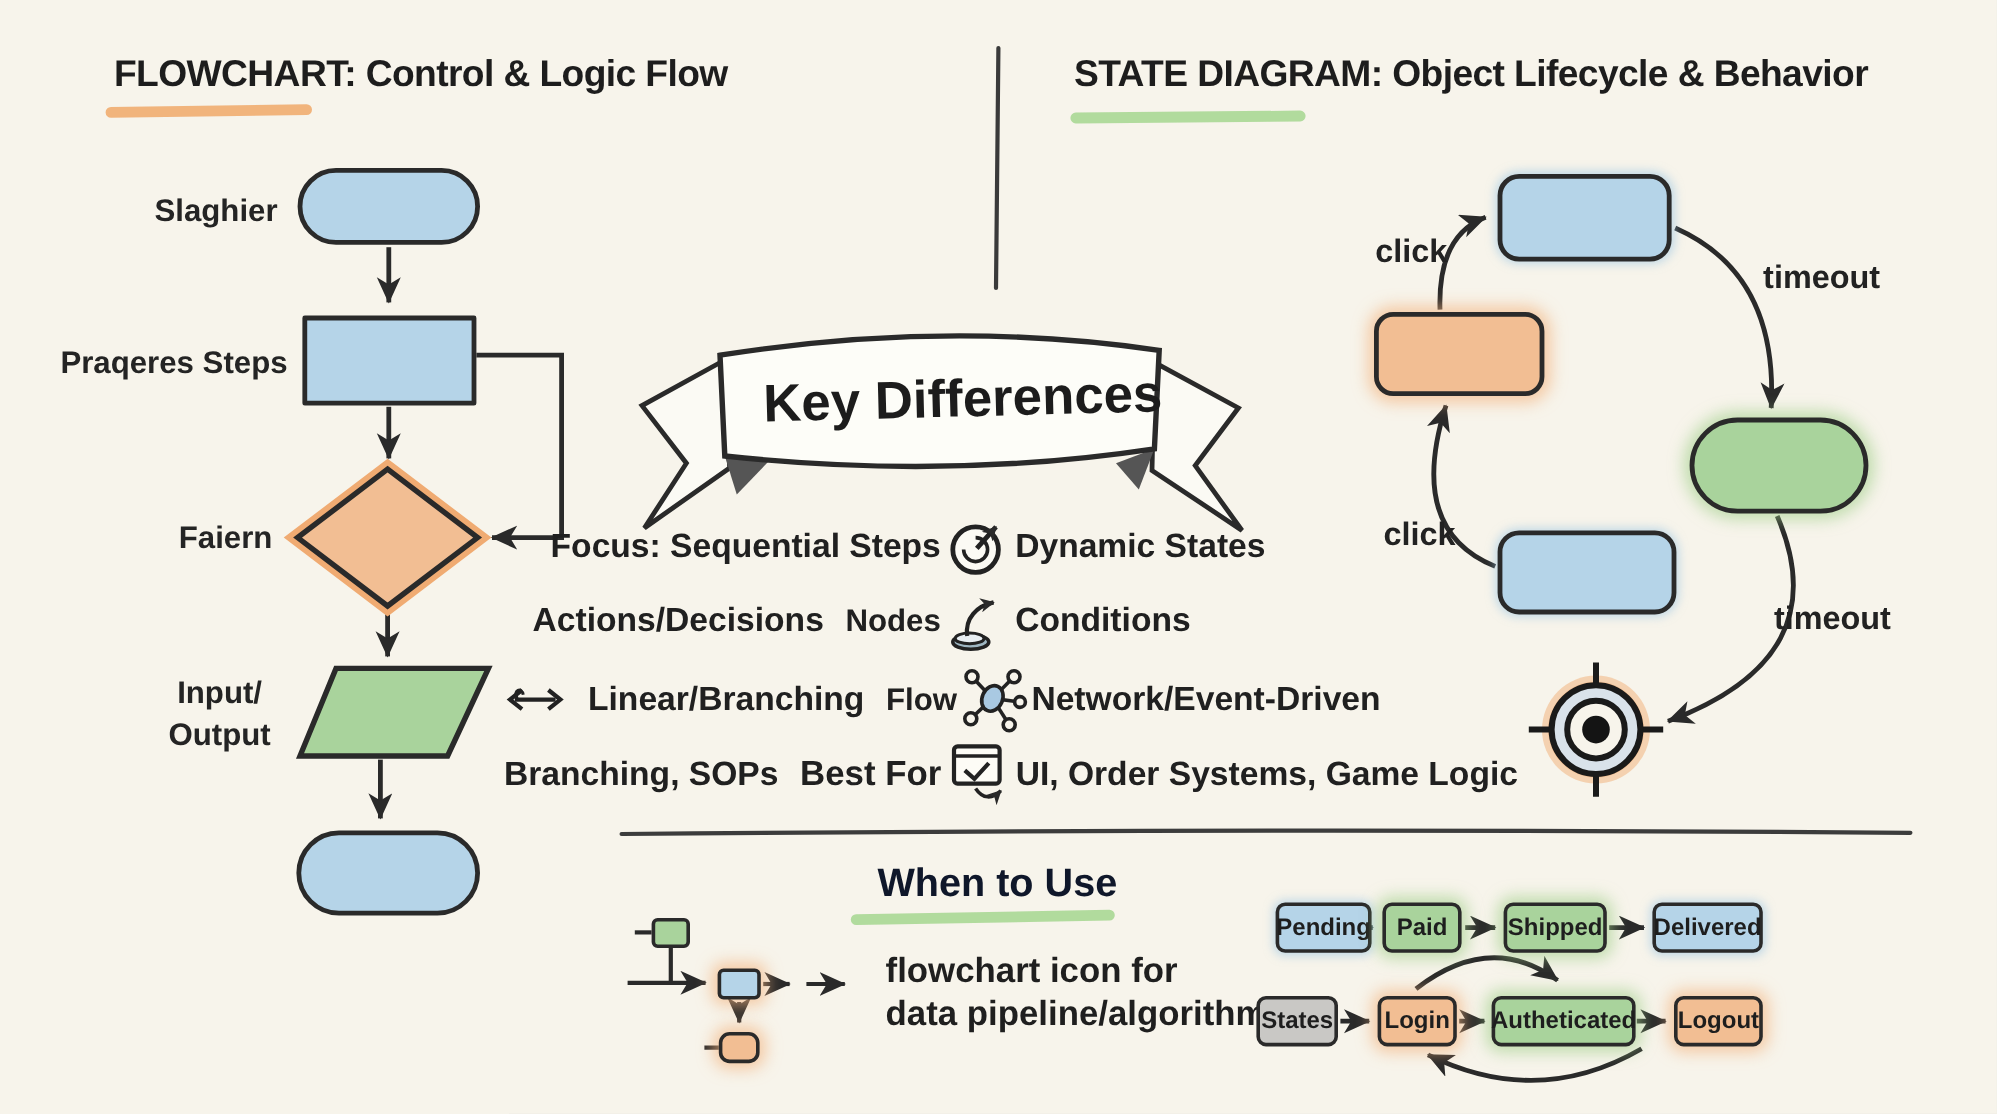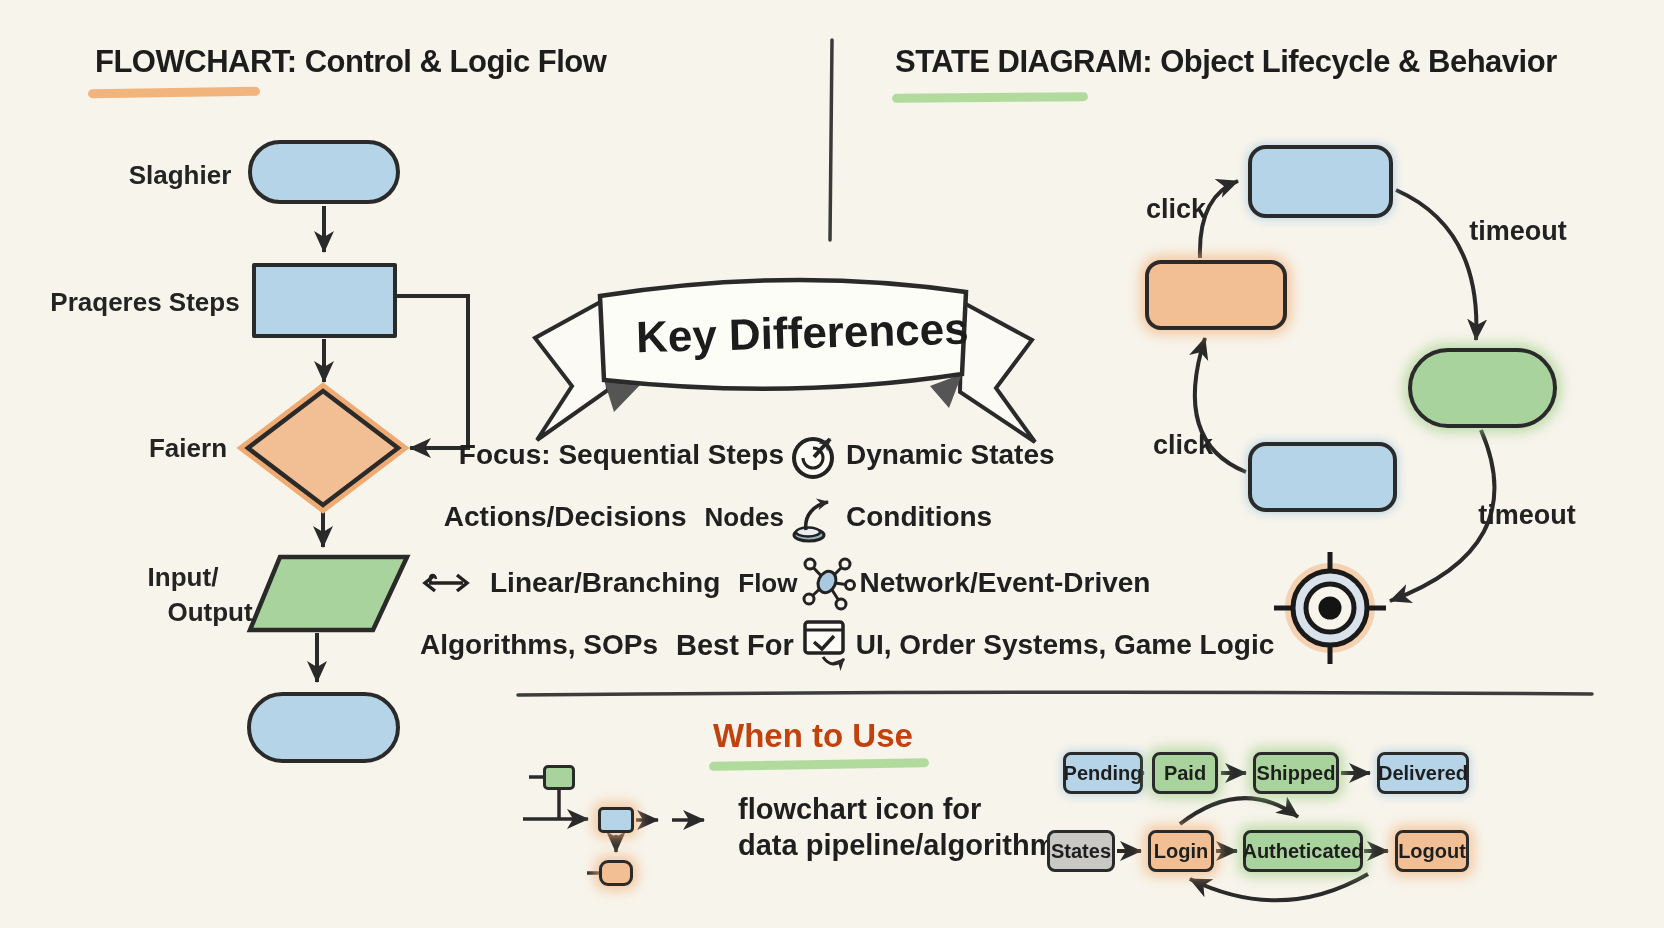--- a/index.html
+++ b/index.html
@@ -115,21 +115,21 @@
   <div class="hl ztext" style="left:892px;top:93px;width:196px;background:#a5d68f;transform:rotate(-0.5deg);"></div>
 
   <div class="shape blue-f ztext" style="left:248px;top:140px;width:152px;height:64px;border-radius:34px;"></div>
   <div class="shape blue-f ztext" style="left:252px;top:263px;width:145px;height:75px;border-radius:2px;"></div>
   <div class="shape blue-f ztext" style="left:247px;top:692px;width:153px;height:71px;border-radius:36px;"></div>
 
   <div class="abs lbl ztext" style="left:124px;top:160px;width:112px;">Slaghier</div>
   <div class="abs lbl ztext" style="left:50px;top:287px;width:190px;">Praqeres Steps</div>
   <div class="abs lbl ztext" style="left:130px;top:433px;width:116px;">Faiern</div>
   <div class="abs lbl ztext" style="left:133px;top:562px;width:100px;">Input/</div>
-  <div class="abs lbl ztext" style="left:133px;top:597px;width:100px;margin-left:27px;">Output</div>
+  <div class="abs lbl ztext" style="left:133px;top:597px;width:100px;">Output</div>
 
   <div class="abs banner-text ztext" style="left:636px;top:308px;">Key Differences</div>
 
   <div class="cmp-row" style="top:490px;">
     <div class="cmp-left">
       <span class="cmp-txt">Actions/Decisions</span>
       <span class="cmp-mid">Nodes</span>
     </div>
     <div class="cmp-ic">
       <svg width="56" height="56" viewBox="0 0 56 56">
@@ -187,21 +187,21 @@
         <circle cx="10" cy="45" r="5" fill="#f7f4eb" stroke="#222" stroke-width="3"></circle>
       </svg>
     </div>
     <div class="cmp-right">
       <span class="cmp-txt">Network/Event-Driven</span>
     </div>
   </div>
 
   <div class="cmp-row" style="top:618px;">
     <div class="cmp-left">
-      <span class="cmp-txt">Algorithms, SOPs</span>
+      <span class="cmp-txt">Branching, SOPs</span>
       <span class="cmp-mid small">Best For</span>
     </div>
     <div class="cmp-ic">
       <svg width="56" height="56" viewBox="0 0 56 56">
         <rect x="8" y="5" width="38" height="31" rx="3" fill="#fdfcf6" stroke="#222" stroke-width="3.5"></rect>
         <path d="M8,13 H46" stroke="#222" stroke-width="3"></path>
         <path d="M17,25 l8,7 12,-13" fill="none" stroke="#222" stroke-width="3.5"></path>
         <path d="M26,40 C32,49 40,49 47,42" fill="none" stroke="#222" stroke-width="3" marker-end="url(#ahs)"></path>
       </svg>
     </div>
@@ -213,21 +213,21 @@
   <div class="shape blue-f ztext glow-b" style="left:1248px;top:145px;width:145px;height:73px;border-radius:18px;"></div>
   <div class="shape orange-f ztext glow-o" style="left:1145px;top:260px;width:142px;height:70px;border-radius:16px;"></div>
   <div class="shape green-f ztext glow-g" style="left:1408px;top:348px;width:149px;height:80px;border-radius:40px;"></div>
   <div class="shape blue-f ztext glow-b" style="left:1248px;top:442px;width:149px;height:70px;border-radius:18px;"></div>
 
   <div class="st-lbl" style="left:1126px;top:194px;width:100px;">click</div>
   <div class="st-lbl" style="left:1458px;top:216px;width:120px;">timeout</div>
   <div class="st-lbl" style="left:1133px;top:430px;width:100px;">click</div>
   <div class="st-lbl" style="left:1467px;top:500px;width:120px;">timeout</div>
 
-  <div class="abs ztext" style="left:713px;top:717px;width:218px;text-align:left;font-size:33px;font-weight:bold;color:#c2410c;white-space:nowrap;">When to Use</div>
+  <div class="abs ztext" style="left:713px;top:717px;width:218px;text-align:right;font-size:33px;font-weight:bold;color:#0f172a;white-space:nowrap;">When to Use</div>
   <div class="hl ztext" style="left:709px;top:760px;width:220px;background:#a5d68f;transform:rotate(-1deg);"></div>
 
   <div class="mini green-f" style="left:543px;top:765px;width:32px;height:25px;"></div>
   <div class="mini blue-f glow-o" style="left:598px;top:807px;width:36px;height:26px;"></div>
   <div class="mini orange-f glow-o" style="left:599px;top:860px;width:34px;height:26px;border-radius:9px;"></div>
 
   <div class="abs caption" style="left:738px;top:793px;">flowchart icon for</div>
   <div class="abs caption" style="left:738px;top:829px;">data pipeline/algorithm</div>
 
   <div class="chain-box blue-f glow-b" style="left:1042px;top:752px;width:80px;margin-left:21px;">Pending</div>

